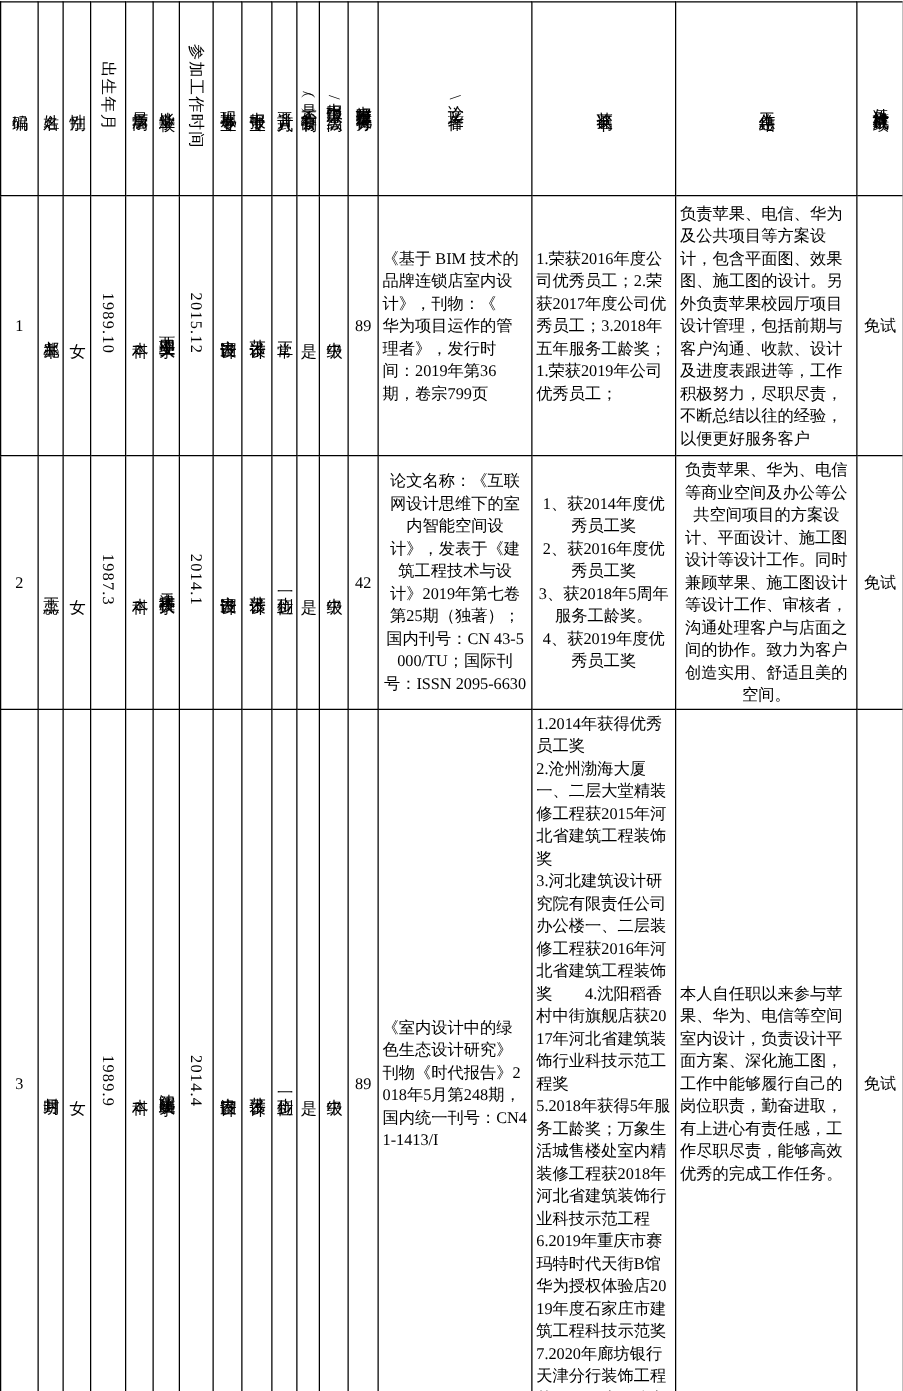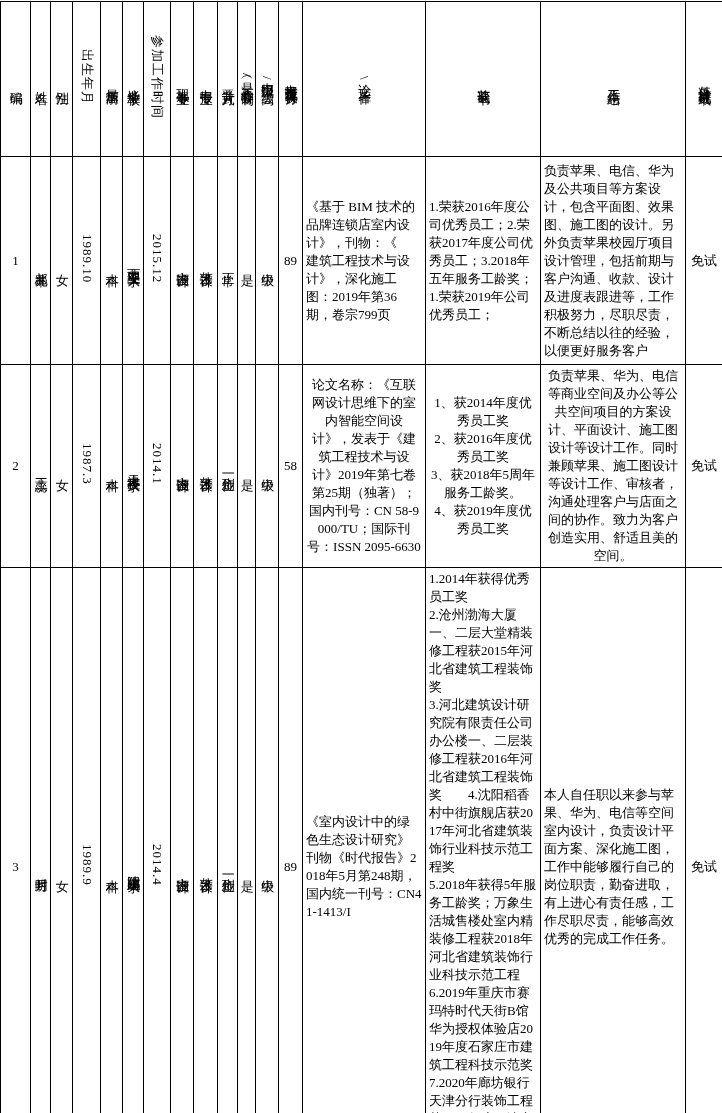--- a/index.html
+++ b/index.html
@@ -110,40 +110,40 @@
       <td><span class="vtext">本科</span></td>
       <td><span class="vtext">西安理工大学</span></td>
       <td><span class="stext">2015.12</span></td>
       <td><span class="vtext">室内设计</span></td>
       <td><span class="vtext">艺术设计</span></td>
       <td><span class="vtext">正常</span></td>
       <td><span class="vtext">是</span></td>
       <td><span class="vtext">中级</span></td>
       <td>89</td>
       <td class="blk left">《基于 BIM 技术的品牌连锁店室内设计》，刊物：《
-建筑工程技术与设计》，深化施工图：2019年第36期，卷宗799页</td>
+华为项目运作的管理者》，发行时间：2019年第36期，卷宗799页</td>
       <td class="blk left">1.荣获2016年度公司优秀员工；2.荣获2017年度公司优秀员工；3.2018年五年服务工龄奖；1.荣获2019年公司优秀员工；</td>
       <td class="blk left">负责苹果、电信、华为及公共项目等方案设计，包含平面图、效果图、施工图的设计。另外负责苹果校园厅项目设计管理，包括前期与客户沟通、收款、设计及进度表跟进等，工作积极努力，尽职尽责，不断总结以往的经验，以便更好服务客户</td>
       <td>免试</td>
     </tr>
     <tr class="r-2">
       <td>2</td>
       <td><span class="vtext">王蕊</span></td>
       <td><span class="vtext">女</span></td>
       <td><span class="stext">1987.3</span></td>
       <td><span class="vtext">本科</span></td>
       <td><span class="vtext">天津科技大学</span></td>
       <td><span class="stext">2014.1</span></td>
       <td><span class="vtext">室内设计</span></td>
       <td><span class="vtext">艺术设计</span></td>
       <td><span class="vtext">一步到位</span></td>
       <td><span class="vtext">是</span></td>
       <td><span class="vtext">中级</span></td>
-      <td>58</td>
-      <td class="blk ctr">论文名称：《互联网设计思维下的室内智能空间设计》，发表于《建筑工程技术与设计》2019年第七卷第25期（独著）；国内刊号：CN 58-9000/TU；国际刊号：ISSN 2095-6630</td>
+      <td>42</td>
+      <td class="blk ctr">论文名称：《互联网设计思维下的室内智能空间设计》，发表于《建筑工程技术与设计》2019年第七卷第25期（独著）；国内刊号：CN 43-5000/TU；国际刊号：ISSN 2095-6630</td>
       <td class="blk ctr">1、获2014年度优秀员工奖
 2、获2016年度优秀员工奖
 3、获2018年5周年服务工龄奖。
 4、获2019年度优秀员工奖</td>
       <td class="blk ctr">负责苹果、华为、电信等商业空间及办公等公共空间项目的方案设计、平面设计、施工图设计等设计工作。同时兼顾苹果、施工图设计等设计工作、审核者，沟通处理客户与店面之间的协作。致力为客户创造实用、舒适且美的空间。</td>
       <td>免试</td>
     </tr>
     <tr class="r-3">
       <td>3</td>
       <td><span class="vtext">封明月</span></td>

